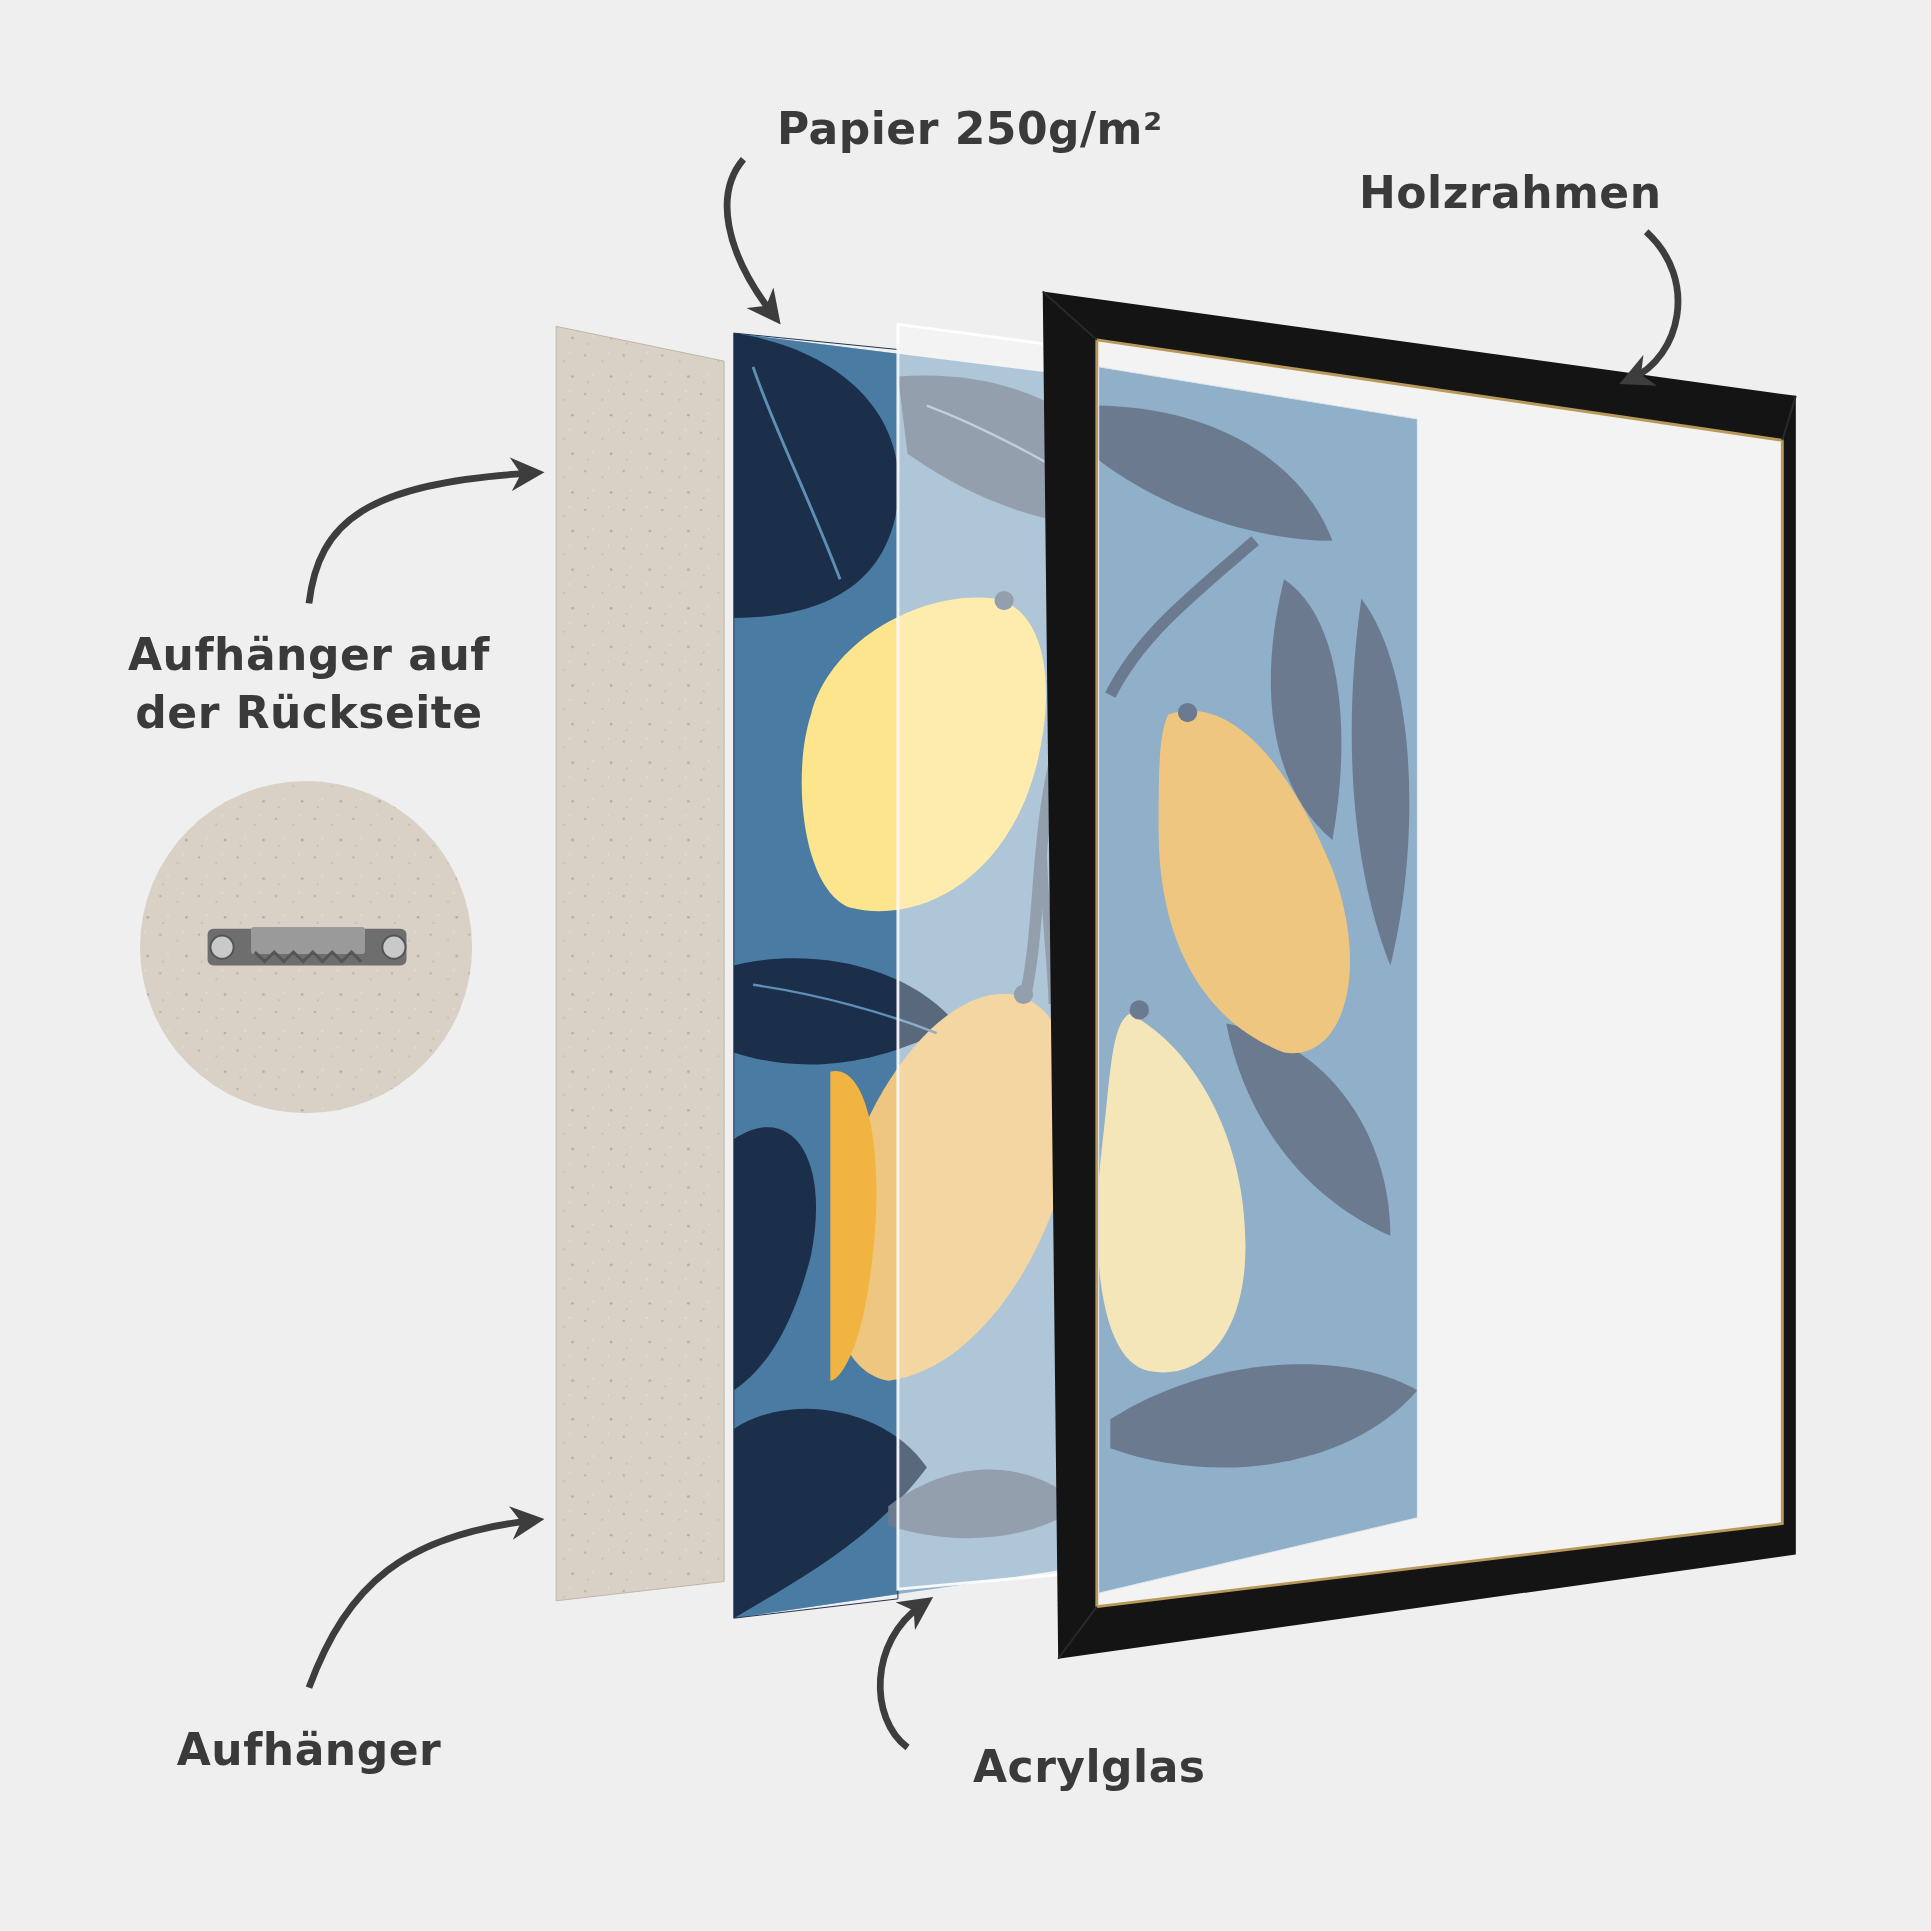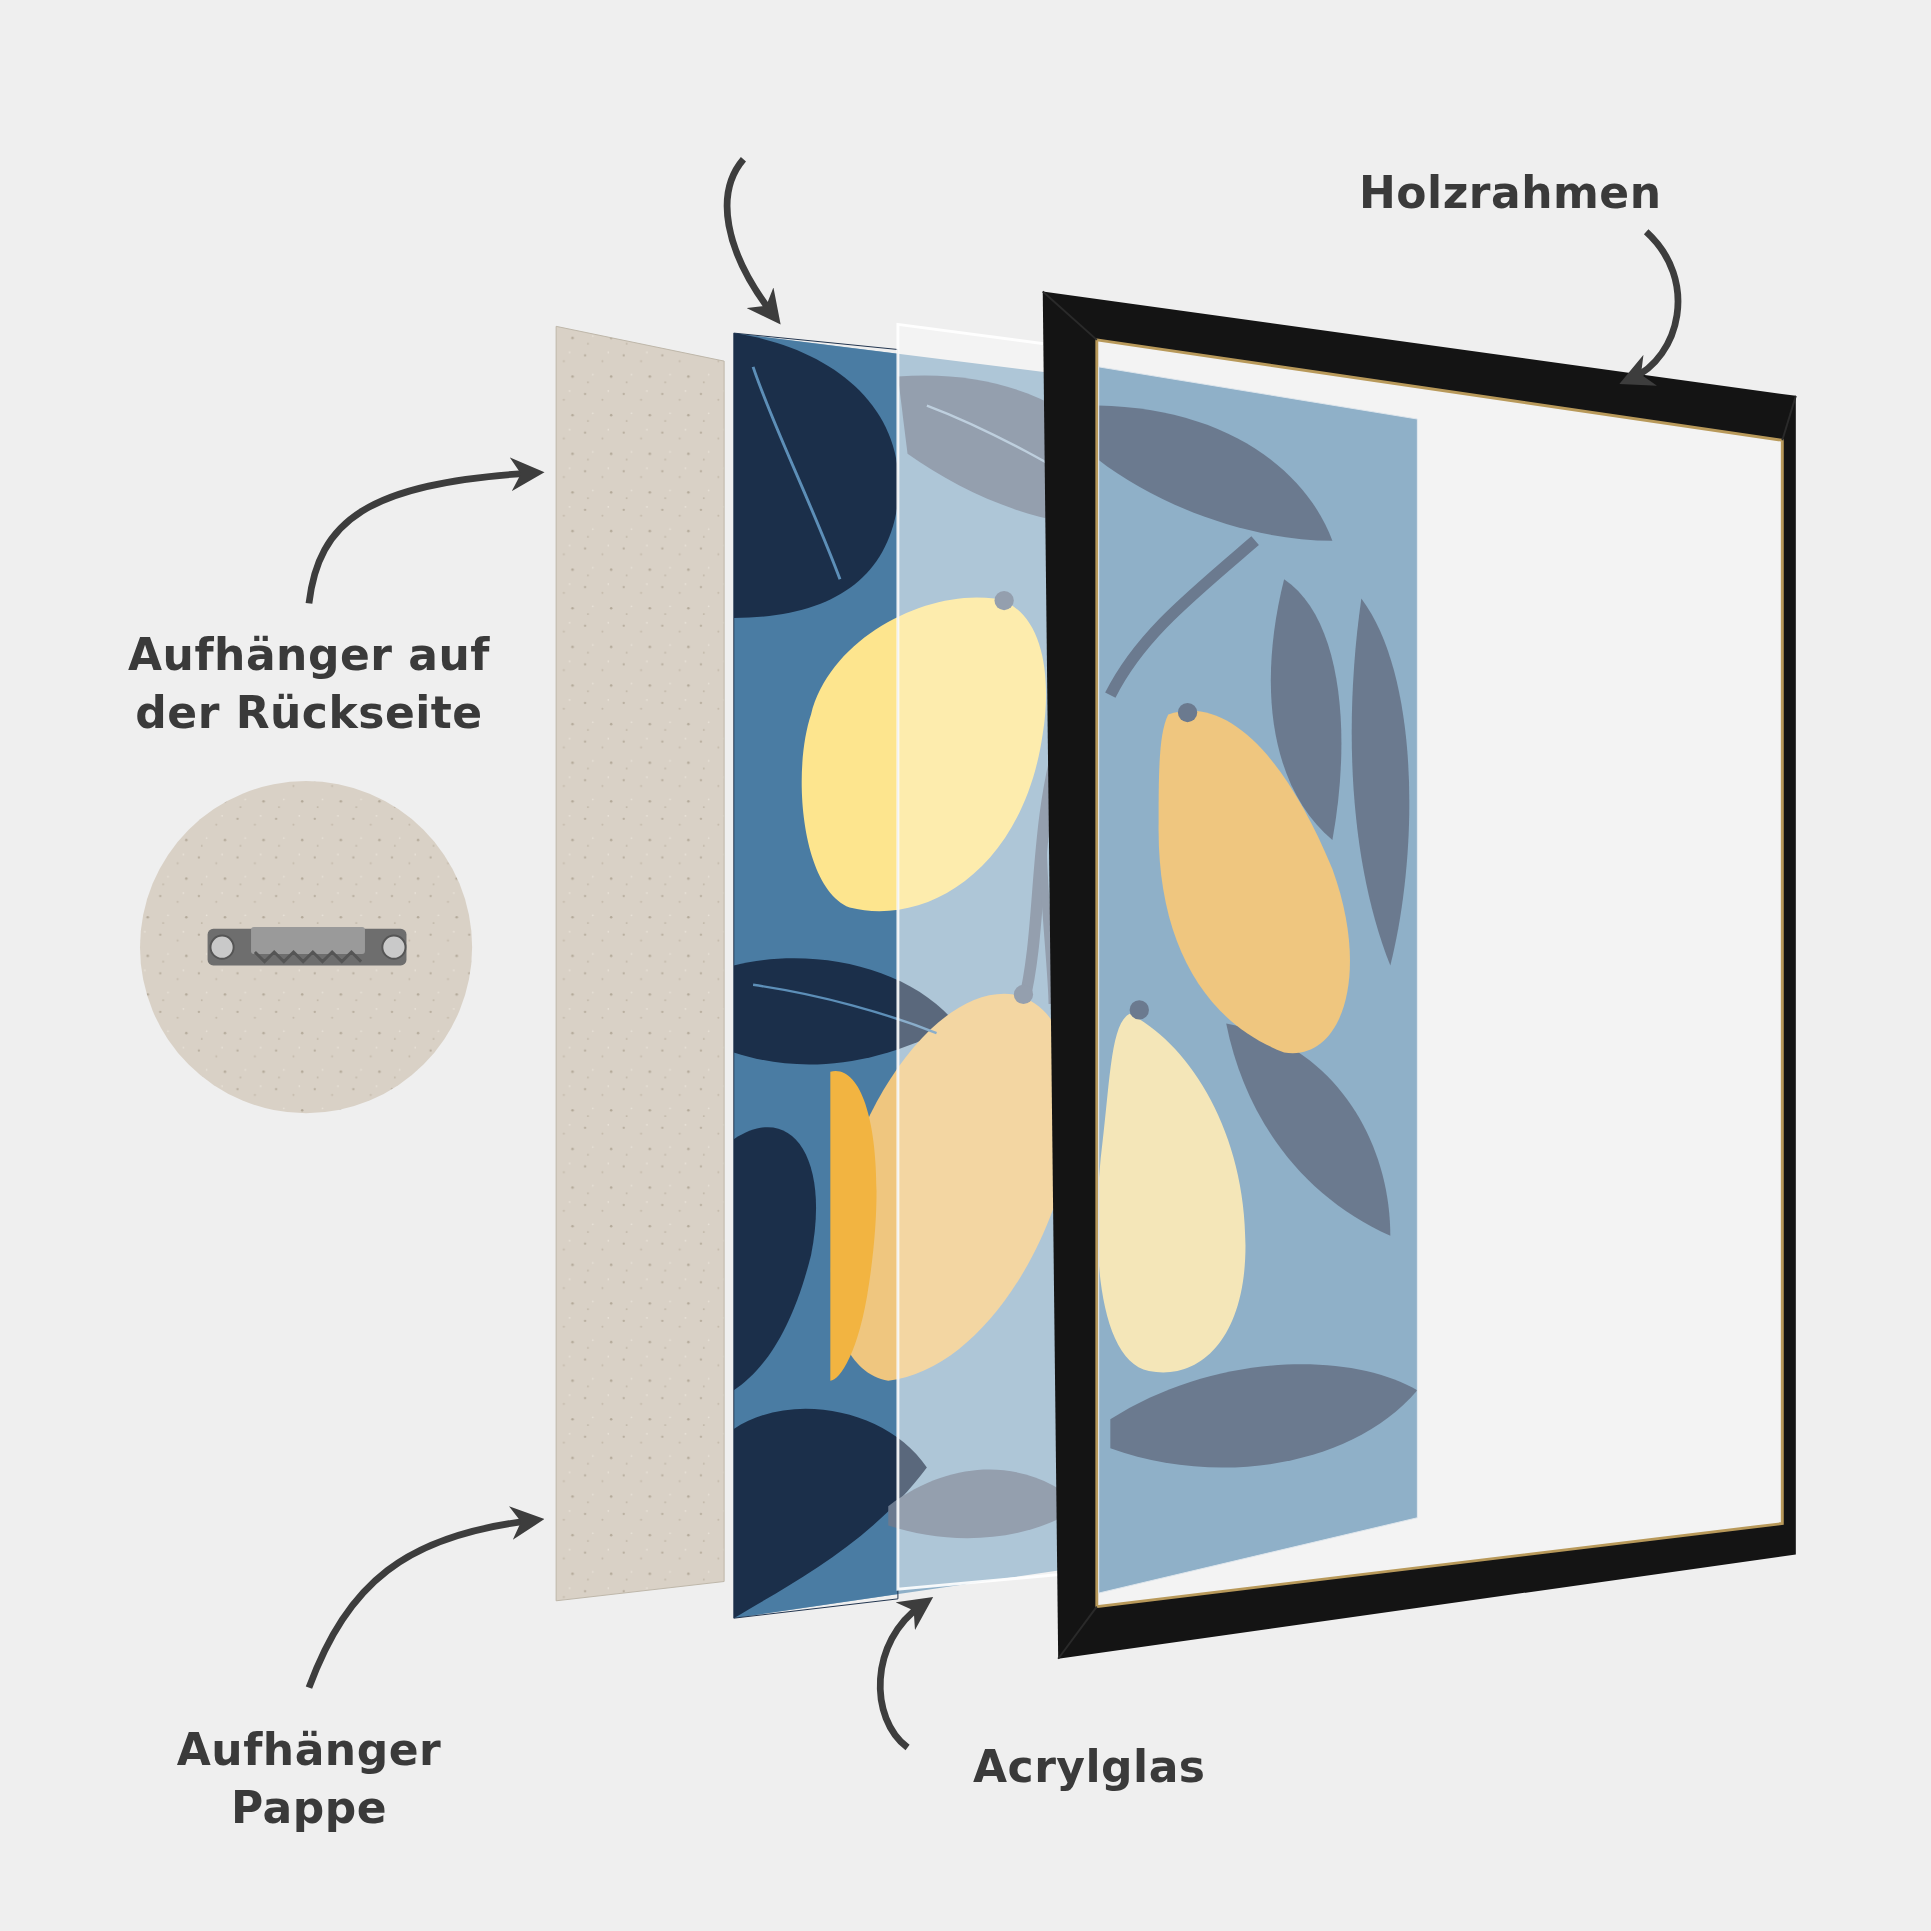--- a/index.html
+++ b/index.html
@@ -153,32 +153,32 @@
 
     <path d="M320,625 C330,540 380,500 550,490" stroke="#3d3d3d" stroke-width="7" fill="none" marker-end="url(#ah)"></path>
 
     <path d="M320,1748 C360,1640 420,1590 550,1575" stroke="#3d3d3d" stroke-width="7" fill="none" marker-end="url(#ah)"></path>
 
     <path d="M940,1810 C900,1780 900,1700 955,1662" stroke="#3d3d3d" stroke-width="7" fill="none" marker-end="url(#ah)"></path>
   </g>
 </svg>
 
 <div class="label left" style="left:777px; top:100px;">
+  <span class="line">Papier 250g/m²</span>
 </div>
 
 <div class="label left" style="left:1359px; top:164px;">
   <span class="line">Holzrahmen</span>
 </div>
 
 <div class="label center" style="left:106px; top:626px; width:406px;">
   <span class="line">Aufhänger auf</span>
   <span class="line">der Rückseite</span>
 </div>
 
 <div class="label center" style="left:145px; top:1721px; width:328px;">
   <span class="line">Aufhänger</span>
-  <span class="line">Pappe</span>
 </div>
 
 <div class="label left" style="left:925px; top:1738px;margin-left:48px;">
   <span class="line">Acrylglas</span>
 </div>
 
 
 </body></html>

